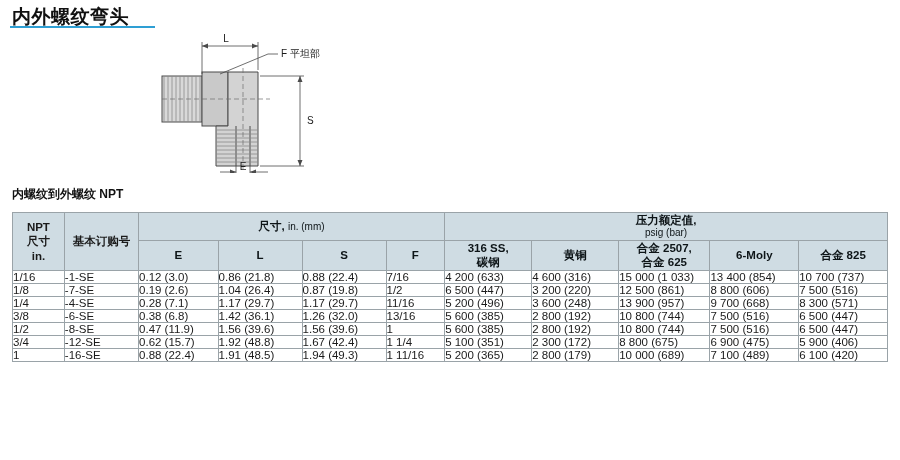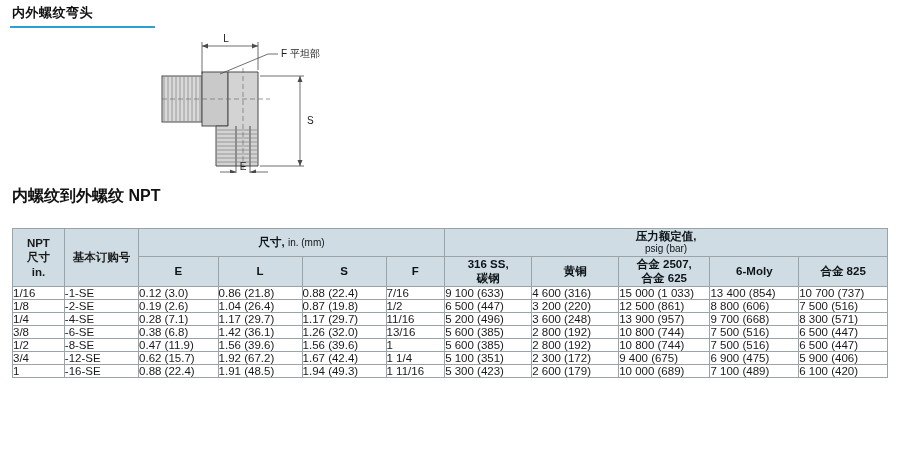--- a/index.html
+++ b/index.html
@@ -12,21 +12,21 @@
     background: #ffffff;
     font-family: "Liberation Sans", sans-serif;
     color: #1a1a1a;
     position: relative;
     overflow: hidden;
   }
   .page-title {
     position: absolute;
     left: 12px;
     top: 4px;
-    font-size: 13px;
+    font-size: 19px;
     font-weight: bold;
     color: #111;
     letter-spacing: 0.5px;
   }
   .title-rule {
     position: absolute;
     left: 10px;
     top: 26px;
     width: 145px;
     height: 2px;
@@ -41,32 +41,31 @@
     width: 260px;
     height: 145px;
   }
   .drawing svg { display: block; }
 
   
   .section-heading {
     position: absolute;
     left: 12px;
     top: 186px;
-    font-size: 16px;
+    font-size: 12px;
     font-weight: bold;
     color: #111;
   }
 
   
   .table-wrap {
     position: absolute;
     left: 12px;
     top: 212px;
     width: 756px;
-    margin-top: 16px;
   }
   table.spec {
     border-collapse: collapse;
     width: 876px;
     font-size: 11.5px;
   }
   table.spec th, table.spec td {
     border: 1px solid #9aa3a8;
     padding: 0;
   }
@@ -245,29 +244,29 @@
       </tr>
     </thead>
     <tbody>
       <tr>
         <td class="cell c-left">1/16</td>
         <td class="cell c-left">-1-SE</td>
         <td class="cell c-left">0.12 (3.0)</td>
         <td class="cell c-left">0.86 (21.8)</td>
         <td class="cell c-left">0.88 (22.4)</td>
         <td class="cell c-left">7/16</td>
-        <td class="cell c-left">9 100 (633)</td>
+        <td class="cell c-left">4 200 (633)</td>
         <td class="cell c-left">4 600 (316)</td>
         <td class="cell c-left">15 000 (1 033)</td>
         <td class="cell c-left">13 400 (854)</td>
         <td class="cell c-left">10 700 (737)</td>
       </tr>
       <tr>
         <td class="cell c-left">1/8</td>
-        <td class="cell c-left">-2-SE</td>
+        <td class="cell c-left">-7-SE</td>
         <td class="cell c-left">0.19 (2.6)</td>
         <td class="cell c-left">1.04 (26.4)</td>
         <td class="cell c-left">0.87 (19.8)</td>
         <td class="cell c-left">1/2</td>
         <td class="cell c-left">6 500 (447)</td>
         <td class="cell c-left">3 200 (220)</td>
         <td class="cell c-left">12 500 (861)</td>
         <td class="cell c-left">8 800 (606)</td>
         <td class="cell c-left">7 500 (516)</td>
       </tr>
@@ -307,37 +306,37 @@
         <td class="cell c-left">5 600 (385)</td>
         <td class="cell c-left">2 800 (192)</td>
         <td class="cell c-left">10 800 (744)</td>
         <td class="cell c-left">7 500 (516)</td>
         <td class="cell c-left">6 500 (447)</td>
       </tr>
       <tr>
         <td class="cell c-left">3/4</td>
         <td class="cell c-left">-12-SE</td>
         <td class="cell c-left">0.62 (15.7)</td>
-        <td class="cell c-left">1.92 (67.2)</td>
+        <td class="cell c-left">1.92 (48.8)</td>
         <td class="cell c-left">1.67 (42.4)</td>
         <td class="cell c-left">1 1/4</td>
         <td class="cell c-left">5 100 (351)</td>
         <td class="cell c-left">2 300 (172)</td>
-        <td class="cell c-left">9 400 (675)</td>
+        <td class="cell c-left">8 800 (675)</td>
         <td class="cell c-left">6 900 (475)</td>
         <td class="cell c-left">5 900 (406)</td>
       </tr>
       <tr>
         <td class="cell c-left">1</td>
         <td class="cell c-left">-16-SE</td>
         <td class="cell c-left">0.88 (22.4)</td>
         <td class="cell c-left">1.91 (48.5)</td>
         <td class="cell c-left">1.94 (49.3)</td>
         <td class="cell c-left">1 11/16</td>
-        <td class="cell c-left">5 300 (423)</td>
-        <td class="cell c-left">2 600 (179)</td>
+        <td class="cell c-left">5 200 (365)</td>
+        <td class="cell c-left">2 800 (179)</td>
         <td class="cell c-left">10 000 (689)</td>
         <td class="cell c-left">7 100 (489)</td>
         <td class="cell c-left">6 100 (420)</td>
       </tr>
     </tbody>
   </table>
 </div>
 
 </body></html>

